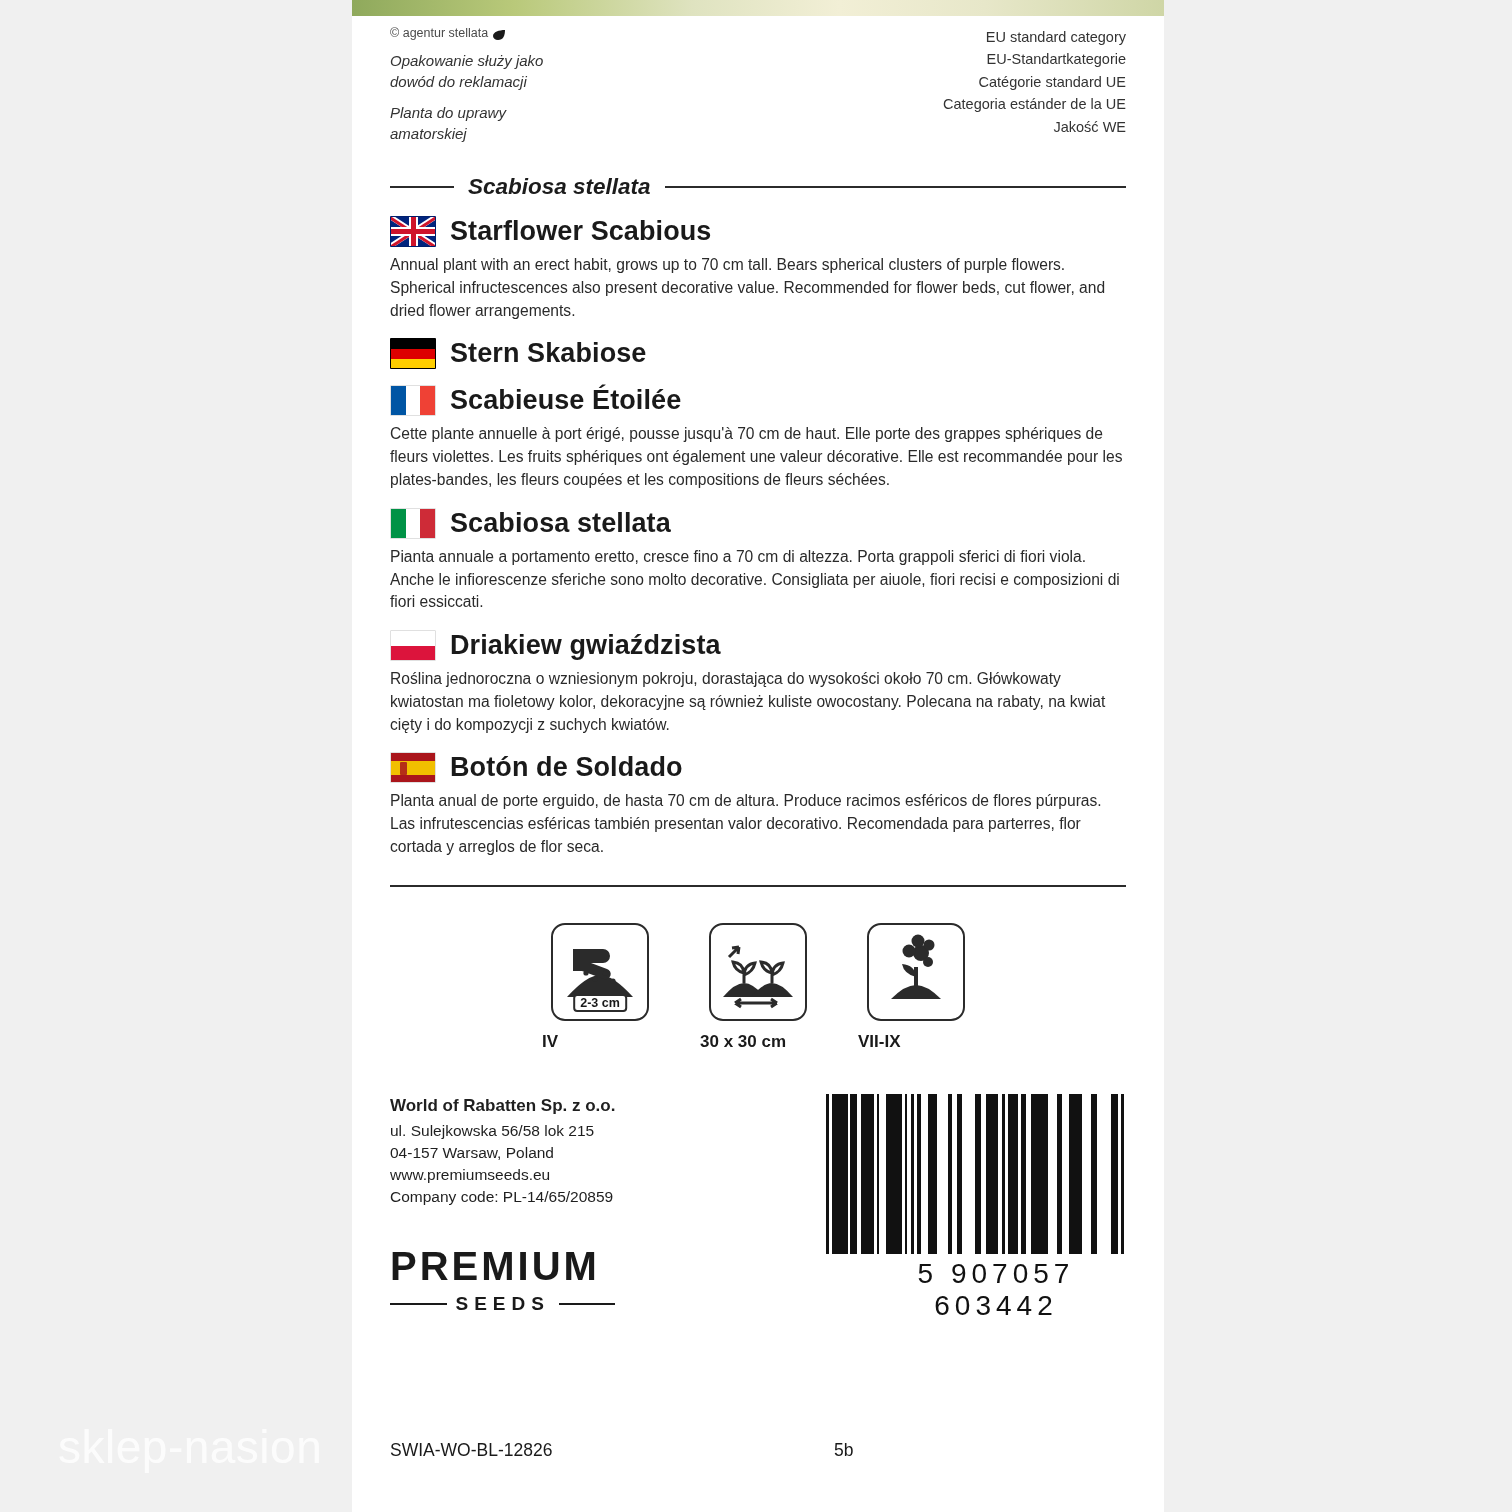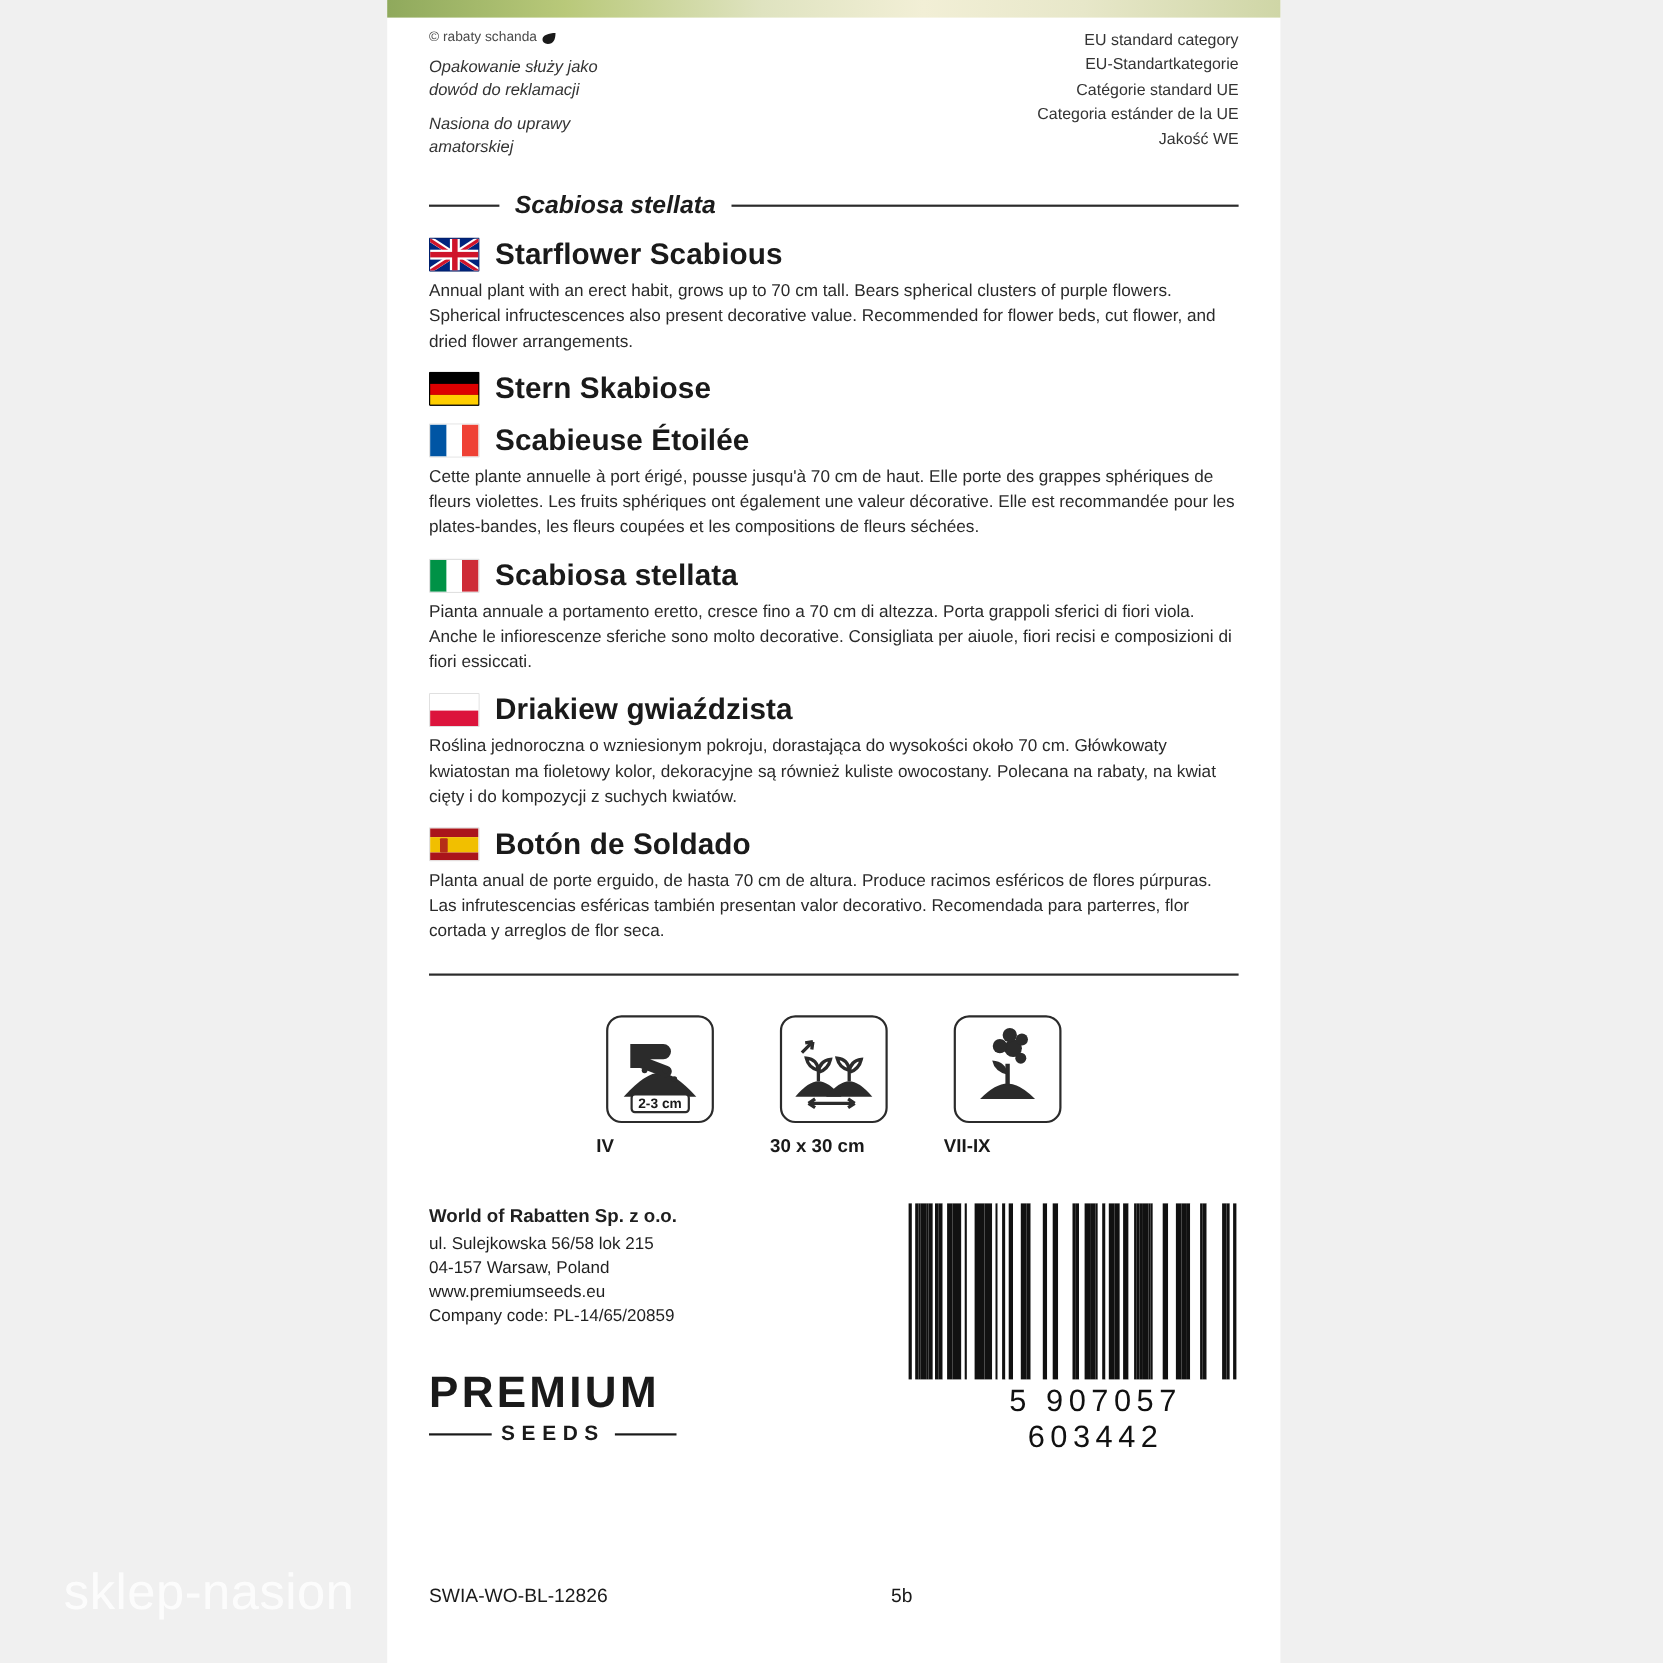--- a/index.html
+++ b/index.html
@@ -278,20 +278,21 @@
     align-items: flex-start;
   }
   .bottom-code {
     font-size: 17.5px;
     color: #1a1a1a;
     width: 420px;
   }
   .bottom-page {
     font-size: 17.5px;
     color: #1a1a1a;
+    margin-left: 24px;
   }
   .watermark {
     position: absolute;
     left: 58px;
     bottom: 38px;
     font-size: 46px;
     color: #ffffff;
     opacity: 0.85;
     font-weight: normal;
     letter-spacing: 0.5px;
@@ -303,31 +304,31 @@
 
 <div id="packet">
 
   <div id="photo-strip"></div>
 
   <div class="content">
 
     <div class="meta-row">
       <div class="meta-left">
         <div class="agentur">
-          <span>© rabaty schanda</span>
+          <span>© agentur stellata</span>
           <span class="leaf">
             <svg width="13" height="10" viewBox="0 0 13 10">
                 <path d="M12 0C6 0 0 2 0 6c0 2 2 4 5 4 5 0 7-4 7-10z" fill="#1a1a1a"></path>
               </svg>
           </span>
         </div>
         <div class="it">Opakowanie służy jako</div>
         <div class="it">dowód do reklamacji</div>
         <div class="gap"></div>
-        <div class="it">Nasiona do uprawy</div>
+        <div class="it">Planta do uprawy</div>
         <div class="it">amatorskiej</div>
       </div>
       <div class="meta-right">
         <div>EU standard category</div>
         <div>EU-Standartkategorie</div>
         <div>Catégorie standard UE</div>
         <div>Categoria estánder de la UE</div>
         <div>Jakość WE</div>
       </div>
     </div>

